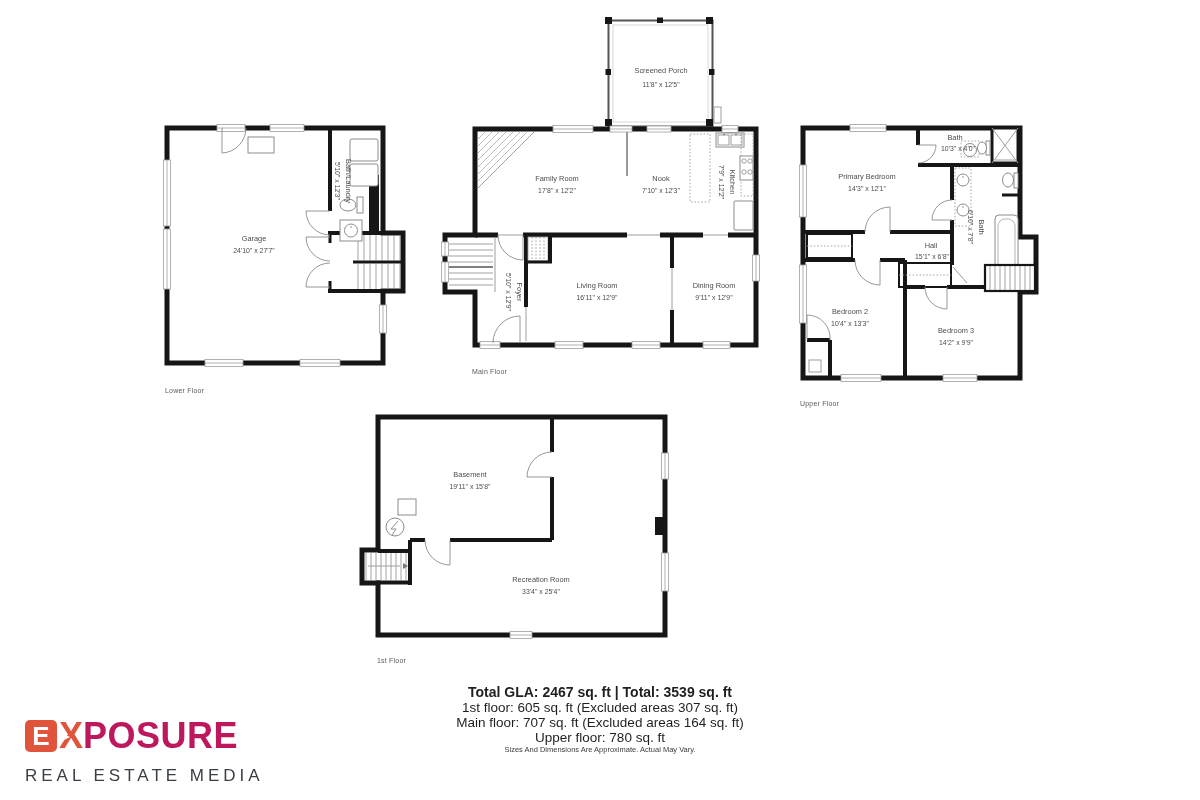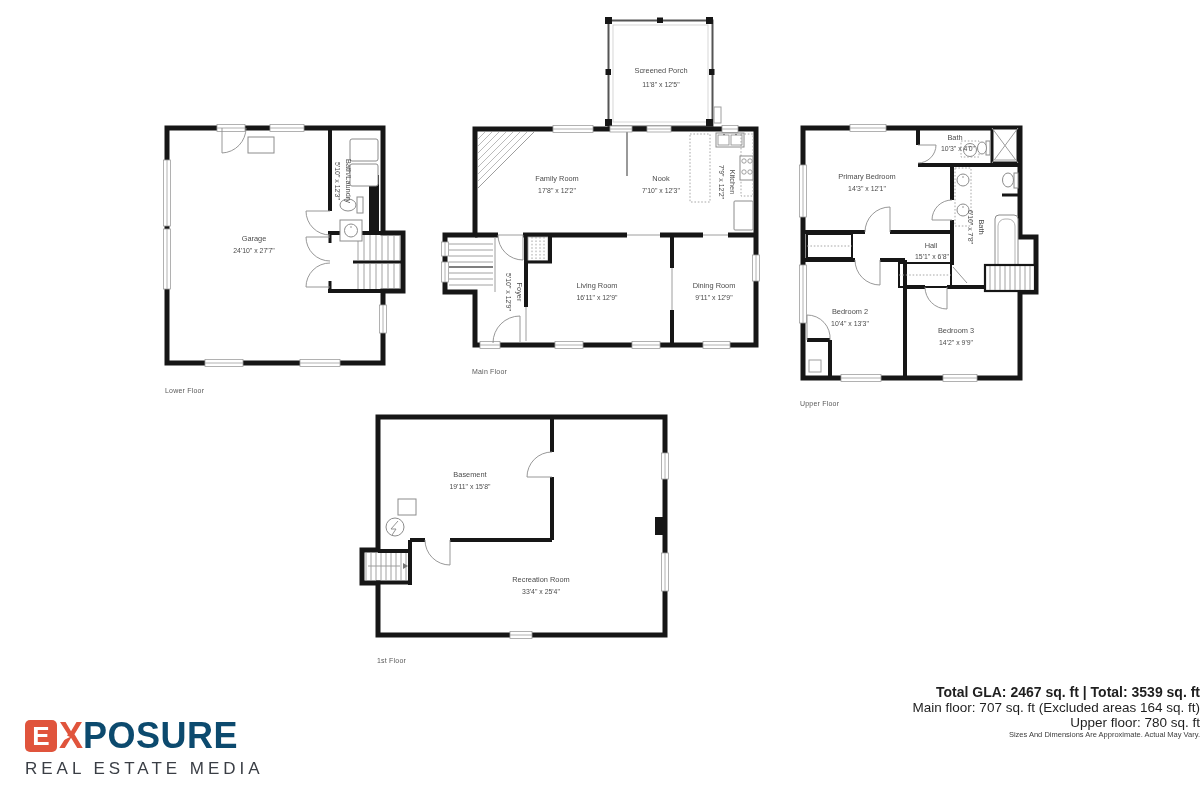--- a/index.html
+++ b/index.html
@@ -19,34 +19,34 @@
   .dot{stroke:#9e9e9e;stroke-width:.9;fill:none;stroke-dasharray:1.6 1.8}
   .hatch{stroke:#b3b3b3;stroke-width:.9}
   .win{fill:#fff;stroke:#9e9e9e;stroke-width:.8}
   .winline{stroke:#9e9e9e;stroke-width:.8}
   .blk{fill:#161616}
   .arrowhead{fill:#777}
   svg text{fill:#4c4c4c;font-family:"Liberation Sans",sans-serif}
   .rname{font-size:7.4px}
   .rdim{font-size:6.9px}
   
-  .summary{position:absolute;top:685px;left:0;width:100%;text-align:right;color:#1f1f1f}
+  .summary{position:absolute;top:685px;left:0;width:100%;text-align:center;color:#1f1f1f}
   .s-title{font-size:14px;font-weight:bold;line-height:15px}
   .s-line{font-size:13.5px;line-height:15px}
   .s-disclaimer{font-size:7.5px;color:#3c3c3c;}
   
   .logo{position:absolute;left:25px;top:716px}
   .logo-row{display:flex;align-items:center;height:40px}
   .logo-e{width:32px;height:32px;background:#e0543c;border-radius:5px;color:#fff;
     font-weight:bold;font-size:26px;display:flex;align-items:center;justify-content:center}
   .logo-x{color:#e0543c;font-size:36px;font-weight:bold;margin-left:2px;position:relative;line-height:36px}
   .logo-arrow{position:absolute;left:3px;top:15px;width:0;height:0;
     border-top:4px solid transparent;border-bottom:4px solid transparent;border-left:8px solid #fff}
-  .logo-rest{color:#0c4a6e;font-size:36px;font-weight:bold;letter-spacing:.5px;line-height:36px}
-  .logo-tagline{color:#3a3e45;font-size:17px;letter-spacing:4px;margin-top:3px}
+  .logo-rest{color:#be185d;font-size:36px;font-weight:bold;letter-spacing:.5px;line-height:36px}
+  .logo-tagline{color:#3a3e45;font-size:17px;letter-spacing:4px;margin-top:10px}
 </style>
 </head>
 <body>
 
 <svg class="plan" style="left:160px;top:115px" width="260" height="290" viewBox="0 0 260 290">
   <g>
     <path class="wall w5" fill="#fff" d="M7,13 H223 V118 H243 V176 H223 V248 H7 Z"></path>
     <line class="wall w4" x1="170" y1="13" x2="170" y2="96"></line>
     <line class="wall w4" x1="168" y1="118" x2="226" y2="118"></line>
     <line class="wall w4" x1="168" y1="176" x2="226" y2="176"></line>
@@ -406,20 +406,21 @@
   </g>
   <g>
     <text class="rname" x="191" y="177" text-anchor="middle">Recreation Room</text>
     <text class="rdim" x="191" y="189" text-anchor="middle">33'4" x 25'4"</text>
   </g>
 </svg>
 <div class="floor-caption" style="left:377px;top:657px">1st Floor</div>
 
 <div class="summary">
   <div class="s-title">Total GLA: 2467 sq. ft | Total: 3539 sq. ft</div>
+  <div class="s-line">1st floor: 605 sq. ft (Excluded areas 307 sq. ft)</div>
   <div class="s-line">Main floor: 707 sq. ft (Excluded areas 164 sq. ft)</div>
   <div class="s-line">Upper floor: 780 sq. ft</div>
   <div class="s-disclaimer">Sizes And Dimensions Are Approximate. Actual May Vary.</div>
 </div>
 
 <div class="logo">
   <div class="logo-row">
     <div class="logo-e">E</div>
     <div class="logo-x"><span>X</span><span class="logo-arrow"></span></div>
     <div class="logo-rest">POSURE</div>

